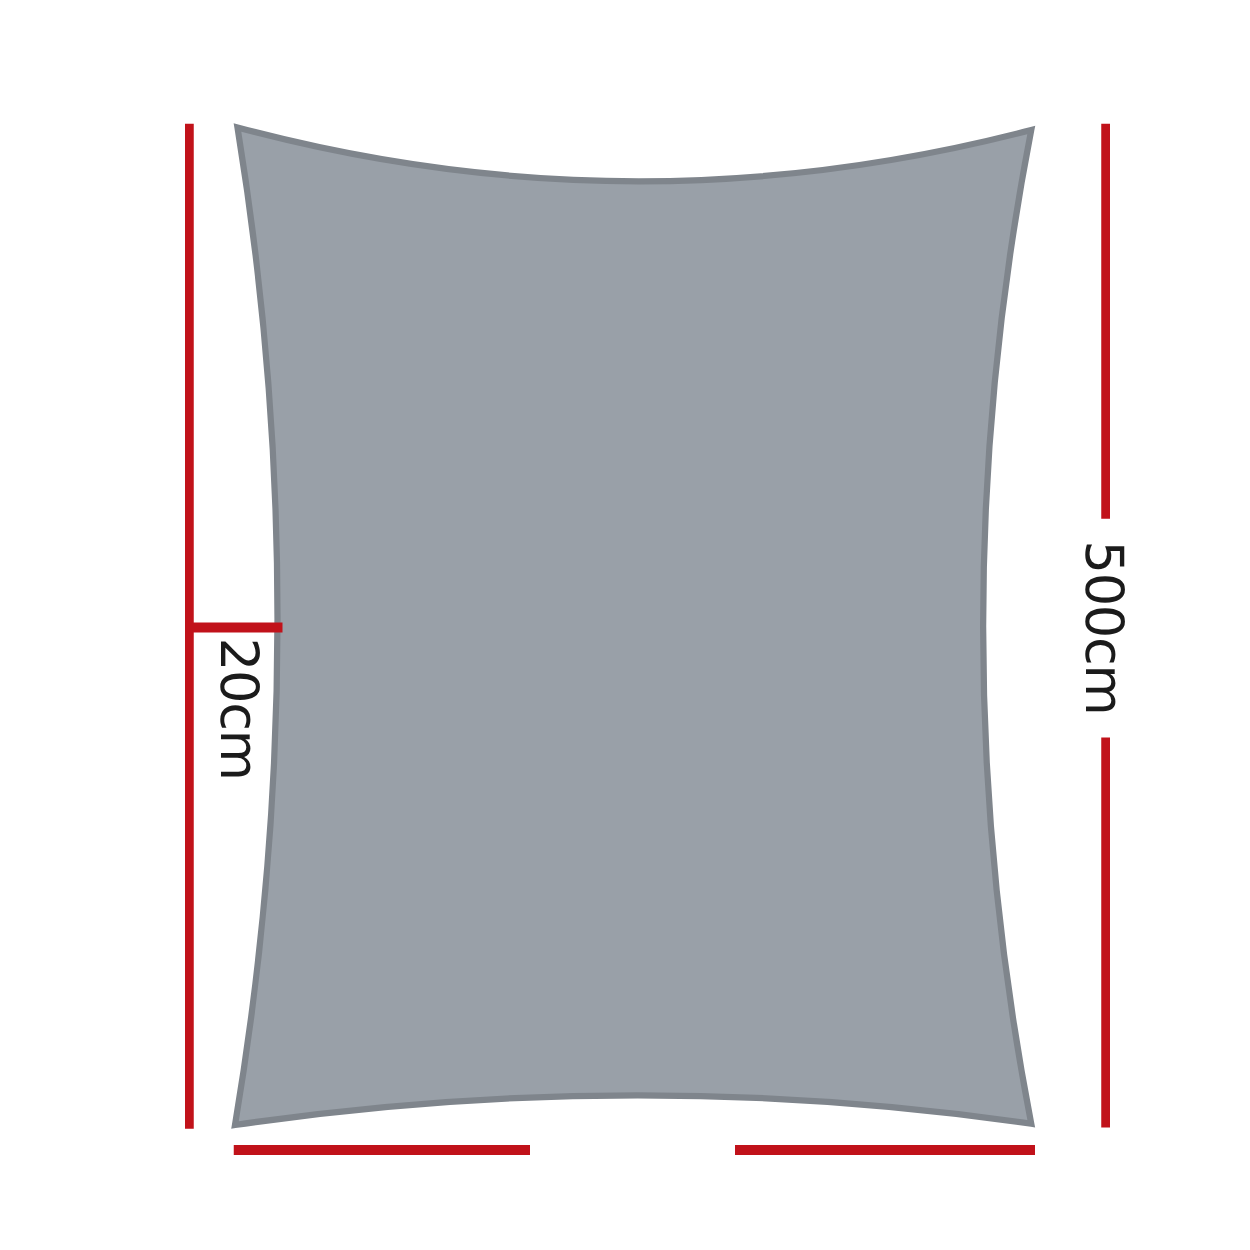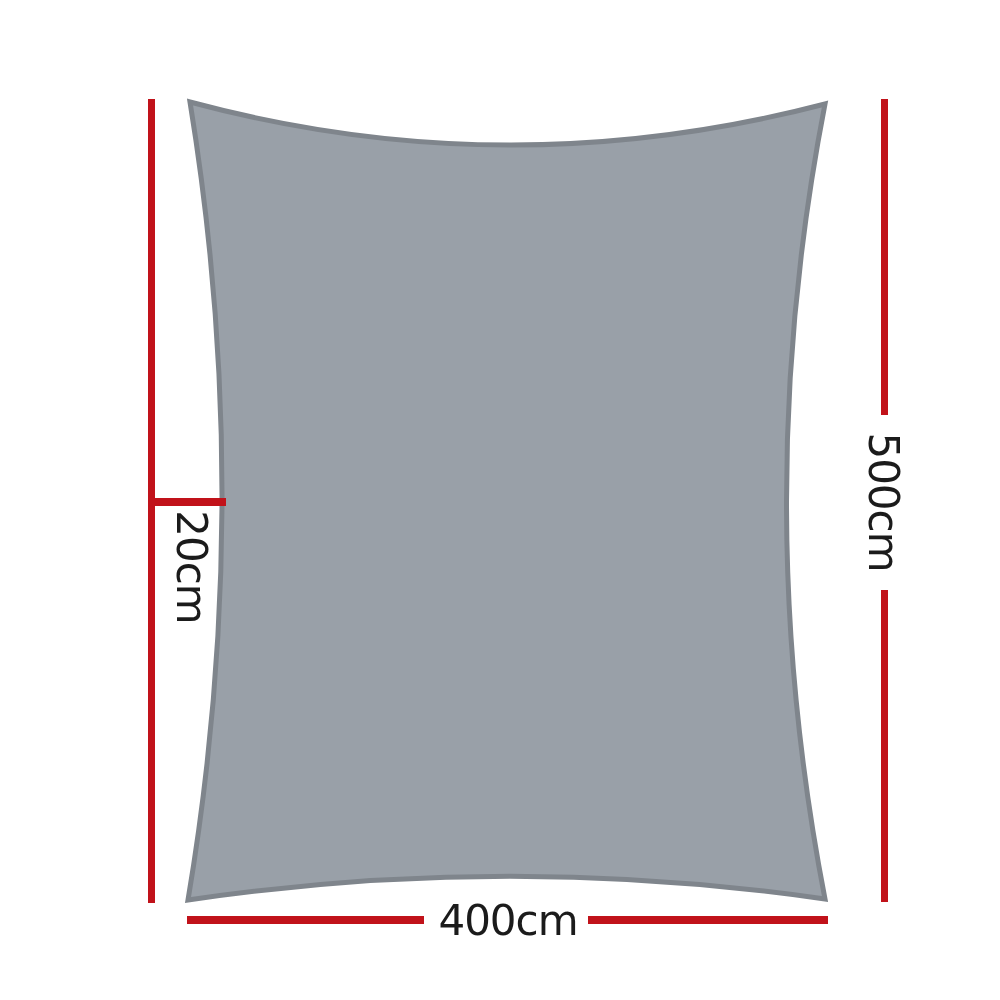--- a/index.html
+++ b/index.html
@@ -67,15 +67,14 @@
   <div class="dim left-tick"></div>
   <div class="dim right-line-top"></div>
   <div class="dim right-line-bottom"></div>
   <div class="dim bottom-line-left"></div>
   <div class="dim bottom-line-right"></div>
 
   <span class="dim-label vertical offset-label">20cm</span>
 
   <span class="dim-label vertical height-label">500cm</span>
 
-  <span class="dim-label width-label">400cm</span>
 
 </div>
 
 </body></html>

